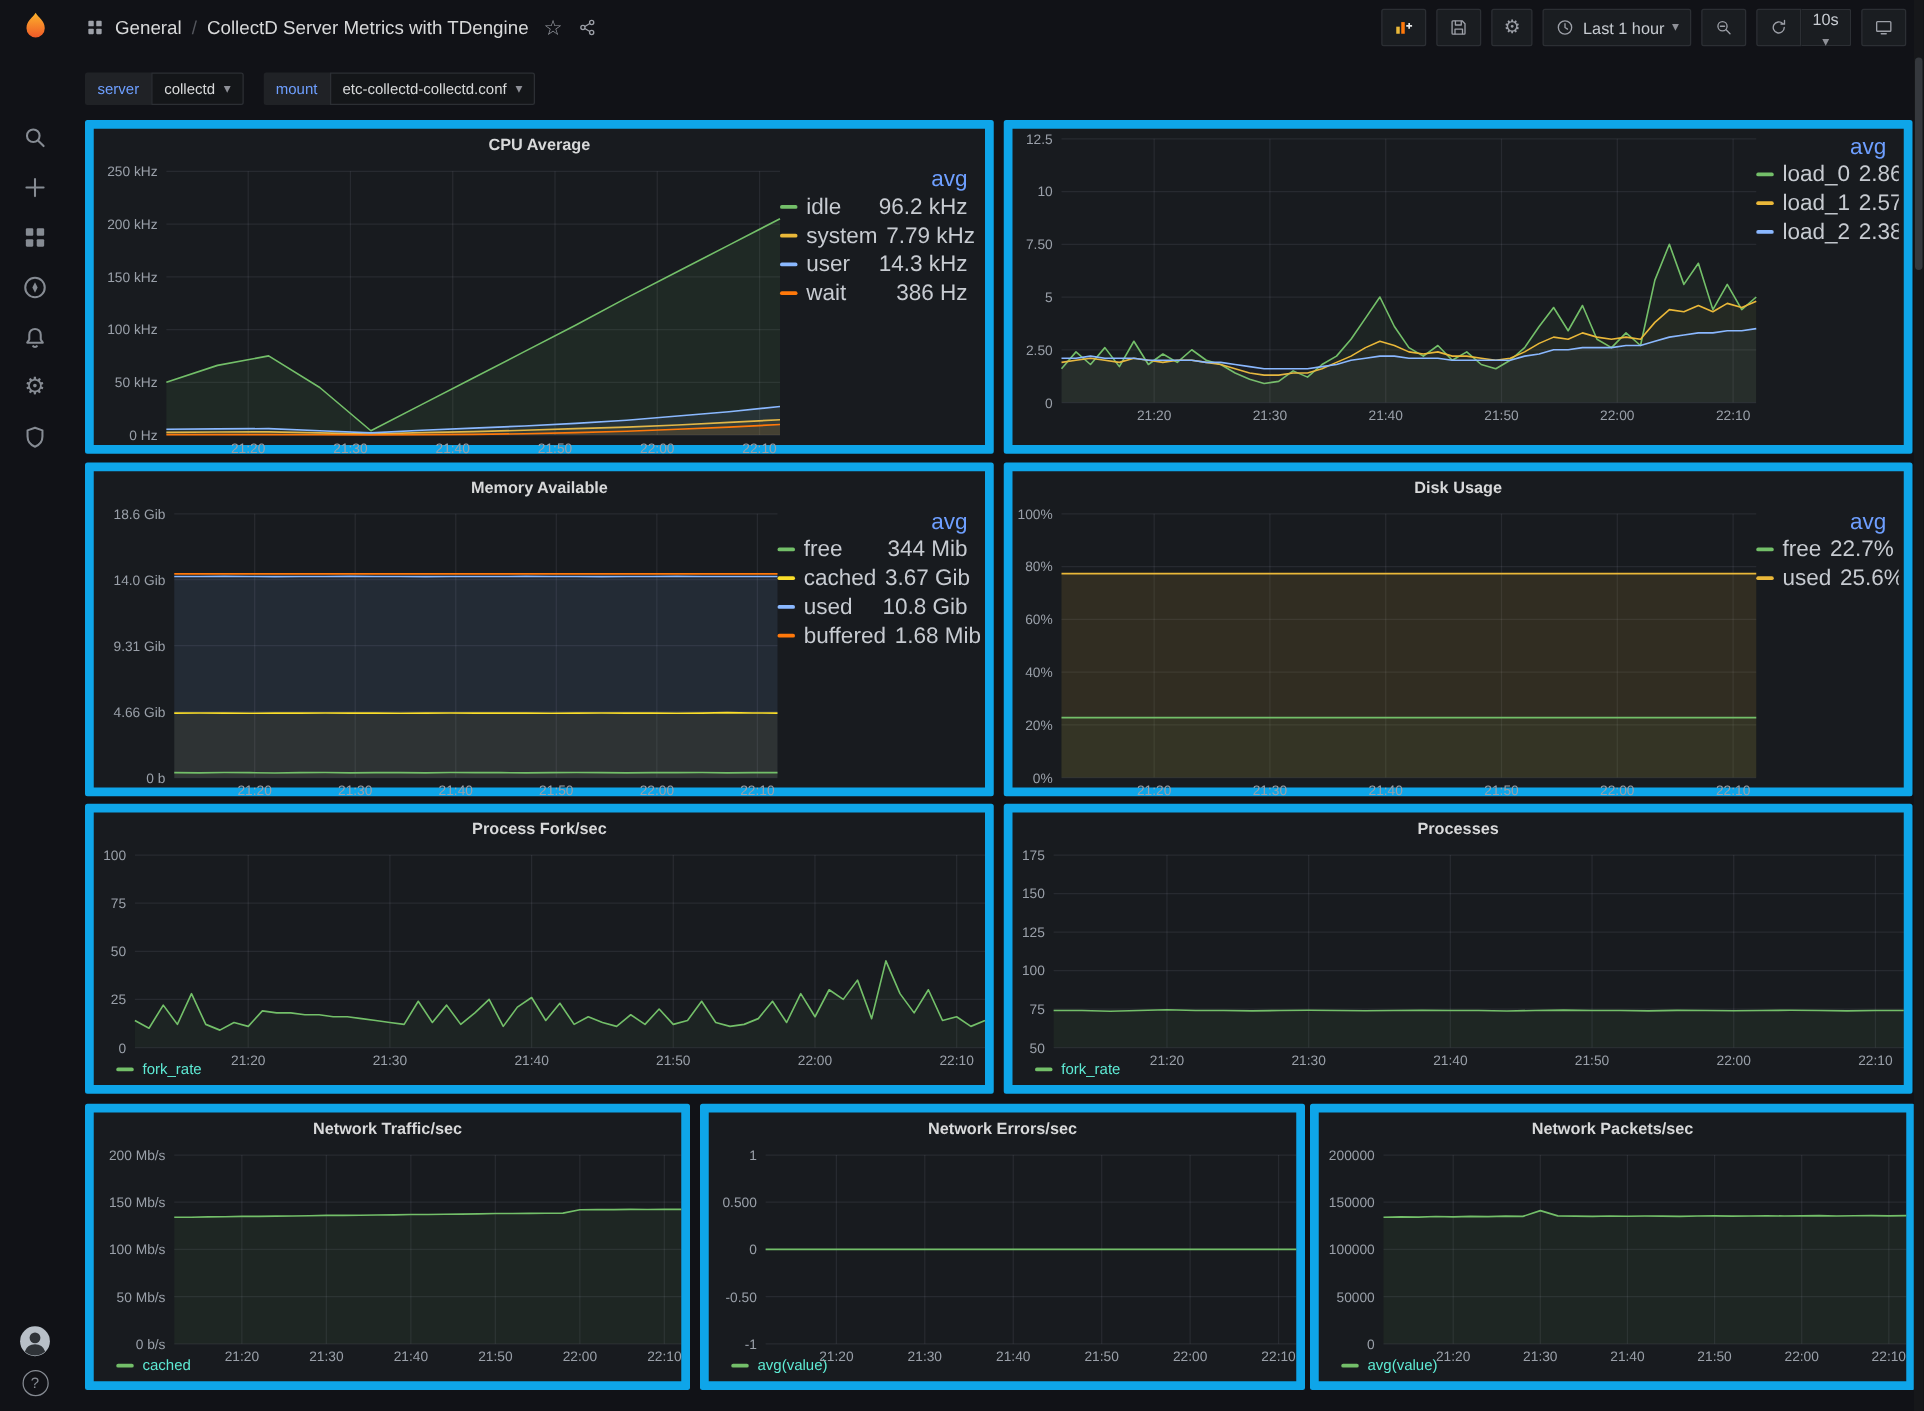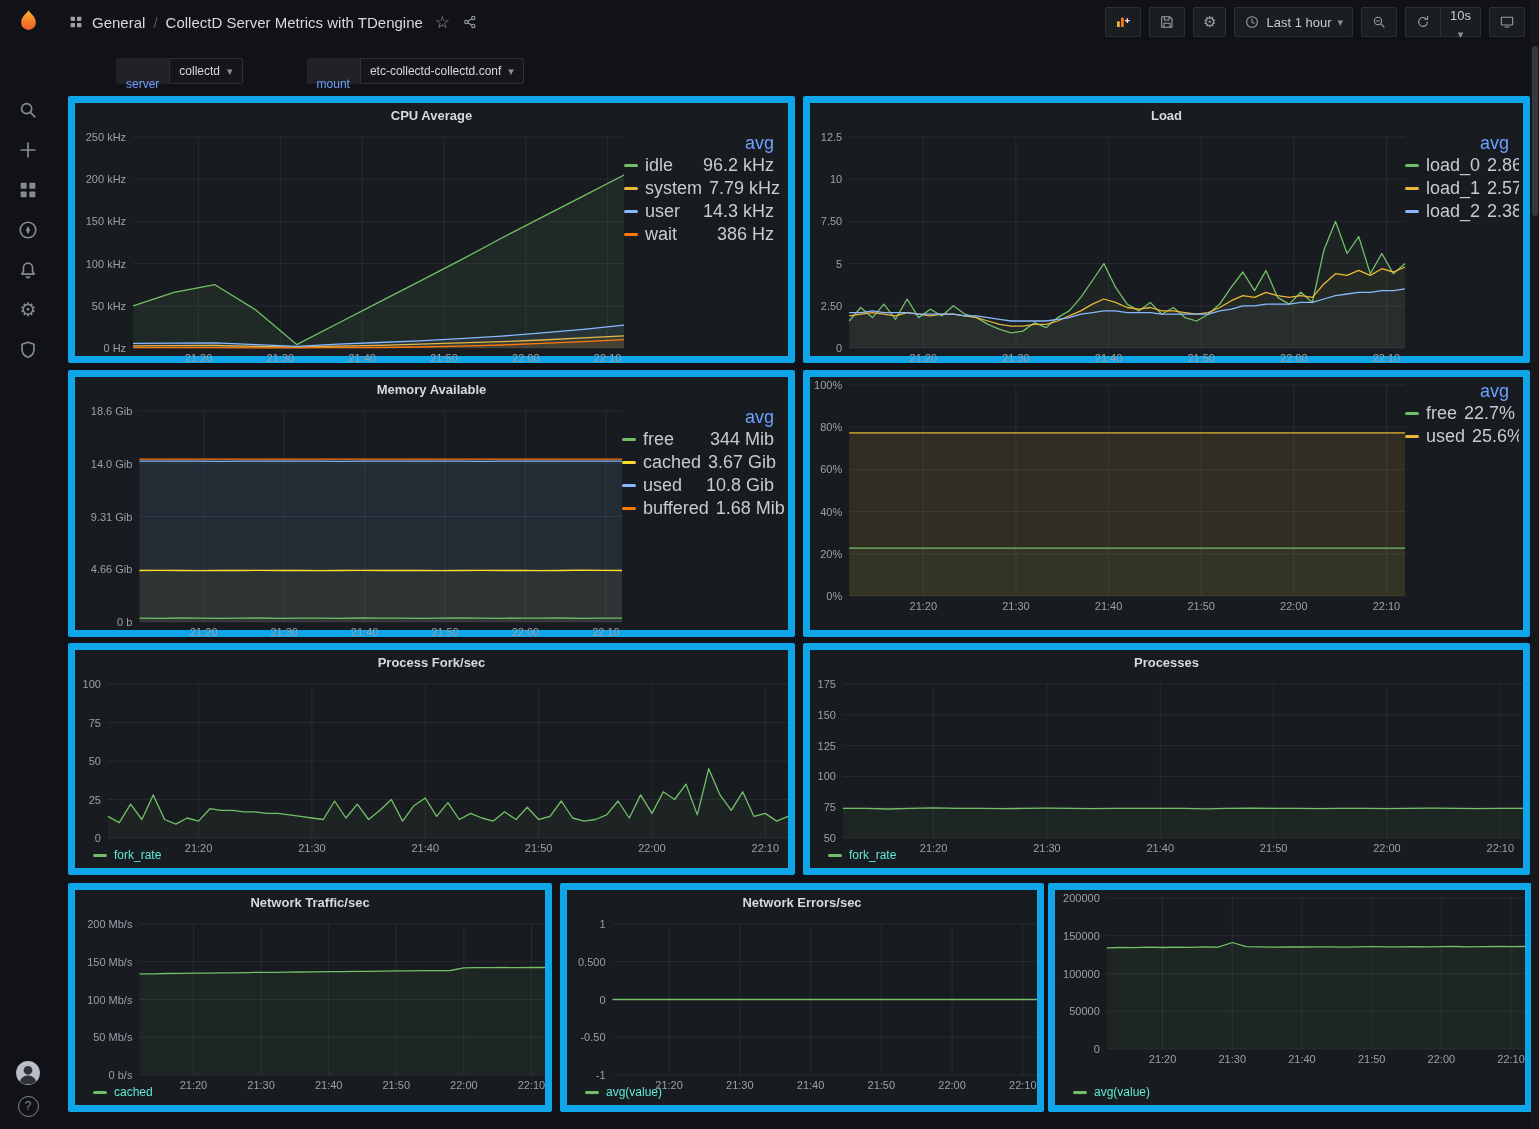--- a/index.html
+++ b/index.html
@@ -41,21 +41,21 @@
   .tb-btn svg{width:16px;height:16px;}
   .tb-btn .lbl{color:#c7cbd1;}
   .caret{color:#8e9097;font-size:11px;line-height:11px;}
   .tb-group{display:flex;}
   .tb-group .tb-btn:first-child{border-radius:2px 0 0 2px;}
   .tb-group .tb-btn:last-child{border-left:none;border-radius:0 2px 2px 0;flex-direction:column;}
 
   
   .vars{display:flex;gap:16px;margin:14px 0 0 12px;}
   .var-pair{display:flex;height:26px;font-size:12px;cursor:pointer;}
-  .var-label{background:#202226;color:#6e9fff;padding:13px 10px;line-height:26px;border-radius:2px 0 0 2px;margin-left:48px;}
+  .var-label{background:#202226;color:#6e9fff;padding:0 10px;line-height:26px;border-radius:2px 0 0 2px;}
   .var-value{background:#141619;border:1px solid #2c2f34;color:#d8d9da;
              padding:0 9px;line-height:24px;border-radius:0 2px 2px 0;display:flex;align-items:center;gap:7px;}
 
   
   .panel{position:absolute;background:#181b1f;border:7px solid #0ea5e9;border-radius:2px;
          display:flex;flex-direction:column;box-sizing:border-box;}
   .panel-title{height:26px;line-height:26px;flex:none;text-align:center;
                font-size:13px;font-weight:700;color:#d8d9da;cursor:pointer;}
   .panel-body{flex:1;display:flex;min-height:0;padding:0 4px 2px 2px;}
   .panel-body.vert{flex-direction:column;}
@@ -309,21 +309,20 @@
           <div class="lg-row">
             <span class="lg-dash" style="background: rgb(255, 120, 10);"></span>
             <span class="lg-name">wait</span>
             <span class="lg-val">386 Hz</span>
           </div>
         </div>
     </div>
   </div>
 
   <div class="panel" style="left:747px;top:96px;width:727px;height:267px">
-    <div class="panel-title">Load</div>
     <div class="panel-body">
       <div class="chart">
           <svg width="601" height="237">
             <line x1="37.2" y1="219" x2="593" y2="219" stroke="rgba(204,204,220,0.09)" stroke-width="1"></line>
             <text x="30.200000000000003" y="223" fill="#9aa0a9" font-size="11" text-anchor="end">0</text>
             <line x1="37.2" y1="176.8" x2="593" y2="176.8" stroke="rgba(204,204,220,0.09)" stroke-width="1"></line>
             <text x="30.200000000000003" y="180.8" fill="#9aa0a9" font-size="11" text-anchor="end">2.50</text>
             <line x1="37.2" y1="134.6" x2="593" y2="134.6" stroke="rgba(204,204,220,0.09)" stroke-width="1"></line>
             <text x="30.200000000000003" y="138.6" fill="#9aa0a9" font-size="11" text-anchor="end">5</text>
             <line x1="37.2" y1="92.4" x2="593" y2="92.4" stroke="rgba(204,204,220,0.09)" stroke-width="1"></line>
@@ -429,20 +428,21 @@
           <div class="lg-row">
             <span class="lg-dash" style="background: rgb(255, 120, 10);"></span>
             <span class="lg-name">buffered</span>
             <span class="lg-val">1.68 Mib</span>
           </div>
         </div>
     </div>
   </div>
 
   <div class="panel" style="left:747px;top:370px;width:727px;height:267px">
+    <div class="panel-title">Disk Usage</div>
     <div class="panel-body">
       <div class="chart">
           <svg width="601" height="237">
             <line x1="37.2" y1="219" x2="593" y2="219" stroke="rgba(204,204,220,0.09)" stroke-width="1"></line>
             <text x="30.200000000000003" y="223" fill="#9aa0a9" font-size="11" text-anchor="end">0%</text>
             <line x1="37.2" y1="176.8" x2="593" y2="176.8" stroke="rgba(204,204,220,0.09)" stroke-width="1"></line>
             <text x="30.200000000000003" y="180.8" fill="#9aa0a9" font-size="11" text-anchor="end">20%</text>
             <line x1="37.2" y1="134.6" x2="593" y2="134.6" stroke="rgba(204,204,220,0.09)" stroke-width="1"></line>
             <text x="30.200000000000003" y="138.6" fill="#9aa0a9" font-size="11" text-anchor="end">40%</text>
             <line x1="37.2" y1="92.4" x2="593" y2="92.4" stroke="rgba(204,204,220,0.09)" stroke-width="1"></line>
@@ -640,20 +640,21 @@
       <div class="legend-bottom">
           <div class="lg-row">
             <span class="lg-dash" style="background: rgb(115, 191, 105);"></span>
             <span class="lg-name">avg(value)</span>
           </div>
         </div>
     </div>
   </div>
 
   <div class="panel" style="left:992px;top:883px;width:484px;height:229px">
+    <div class="panel-title">Network Packets/sec</div>
     <div class="panel-body vert">
       <div class="chart">
           <svg width="476" height="177">
             <line x1="49.8" y1="159" x2="468" y2="159" stroke="rgba(204,204,220,0.09)" stroke-width="1"></line>
             <text x="42.8" y="163" fill="#9aa0a9" font-size="11" text-anchor="end">0</text>
             <line x1="49.8" y1="121.25" x2="468" y2="121.25" stroke="rgba(204,204,220,0.09)" stroke-width="1"></line>
             <text x="42.8" y="125.25" fill="#9aa0a9" font-size="11" text-anchor="end">50000</text>
             <line x1="49.8" y1="83.5" x2="468" y2="83.5" stroke="rgba(204,204,220,0.09)" stroke-width="1"></line>
             <text x="42.8" y="87.5" fill="#9aa0a9" font-size="11" text-anchor="end">100000</text>
             <line x1="49.8" y1="45.75" x2="468" y2="45.75" stroke="rgba(204,204,220,0.09)" stroke-width="1"></line>

